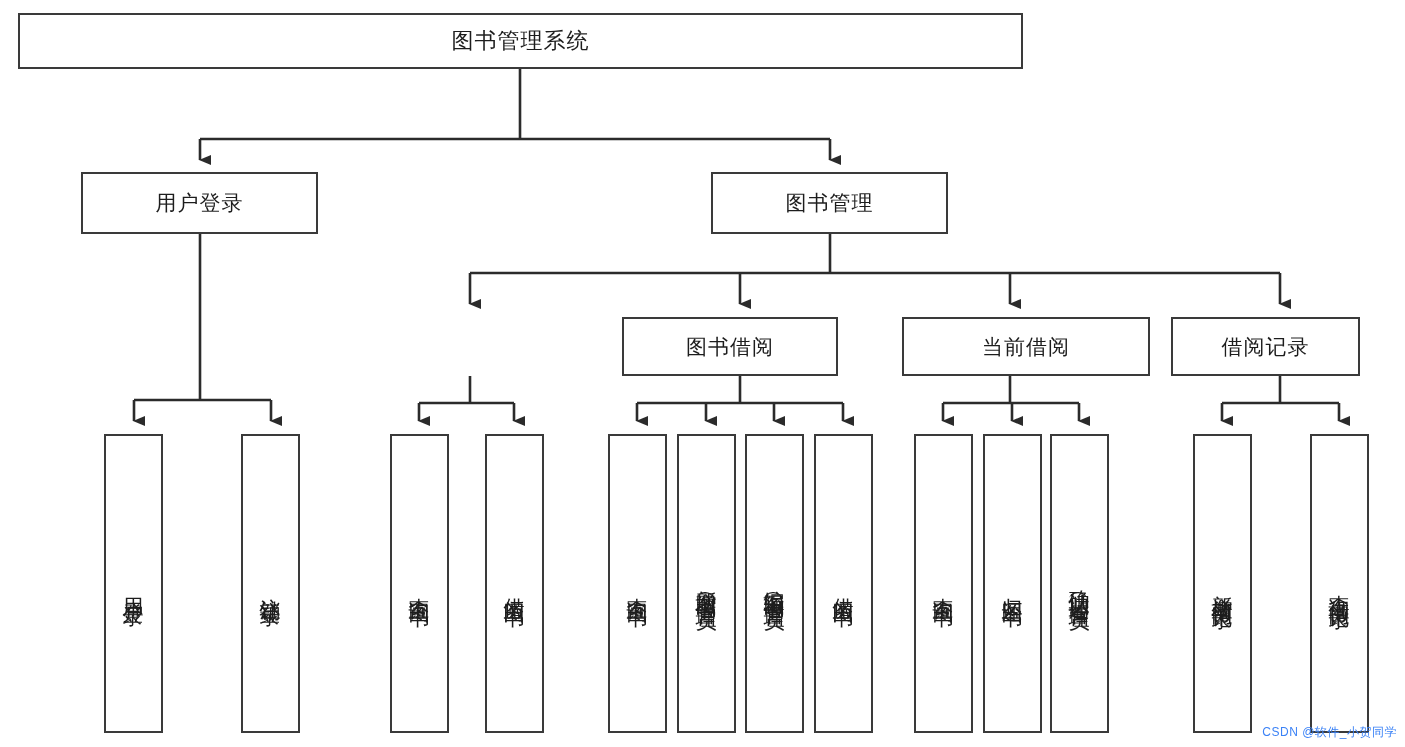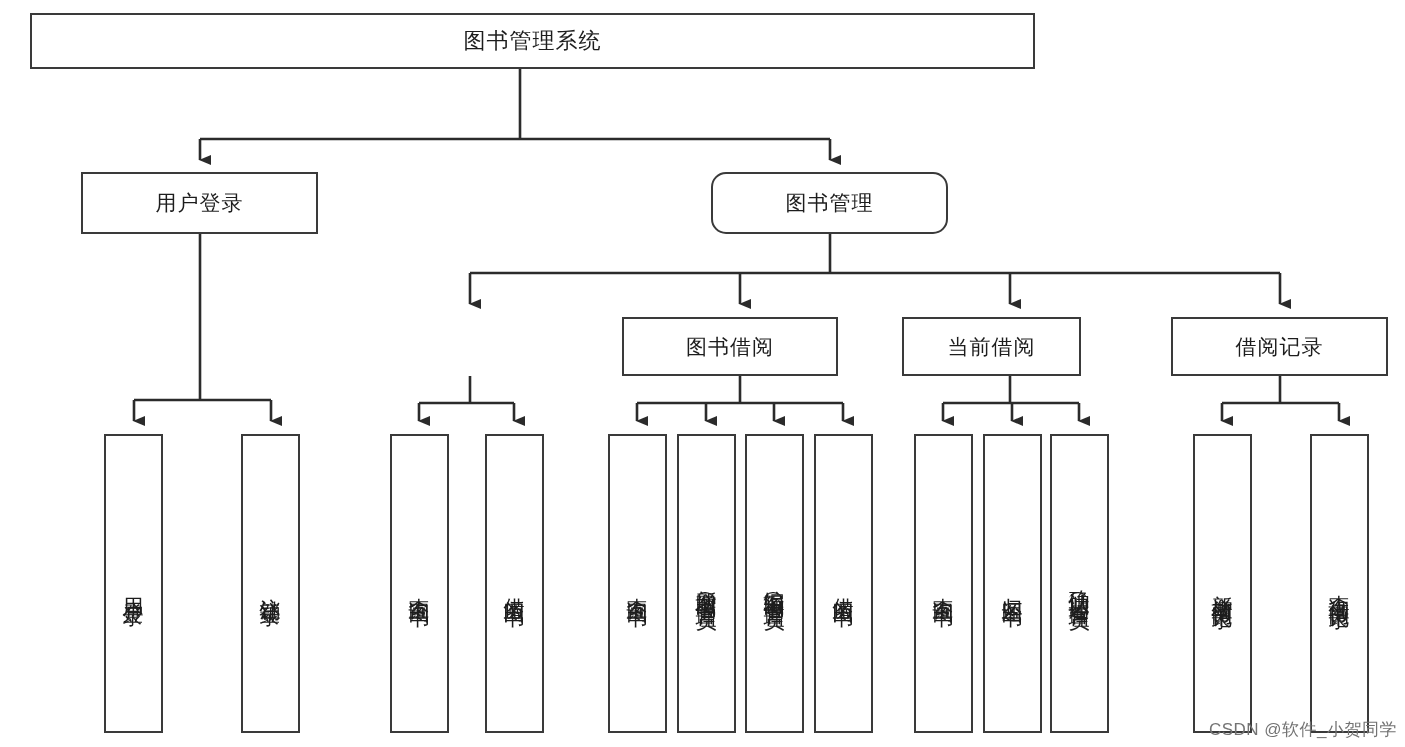--- a/index.html
+++ b/index.html
@@ -7,23 +7,23 @@
        font-family:"Liberation Sans","DejaVu Sans",sans-serif;}
   #stage{position:relative;width:1405px;height:747px;background:#fff;}
   svg#wires{position:absolute;left:0;top:0;width:1405px;height:747px;}
   .node{position:absolute;box-sizing:border-box;background:#ffffff;
         border:2.5px solid #3a3a3a;display:flex;align-items:center;
         justify-content:center;color:#1d1d1d;}
   .node.h{font-size:21px;letter-spacing:1px;}
   .node.v{writing-mode:vertical-rl;text-orientation:upright;
           font-size:21px;letter-spacing:3px;line-height:1;padding-top:6px;
           justify-content:center;align-items:center;white-space:nowrap;}
-  .node.root{font-size:22px;margin-left:12px;}
-  .watermark{position:absolute;right:8px;bottom:6px;font-size:17px;
-             color:#737373;letter-spacing:0.5px;white-space:nowrap;}
+  .node.root{font-size:22px;}
+  .watermark{position:absolute;right:8px;bottom:6px;font-size:12px;
+             color:#3b82f6;letter-spacing:0.5px;white-space:nowrap;}
 </style>
 </head>
 <body>
 
 <div id="stage">
 
   <svg id="wires" viewBox="0 0 1405 747" xmlns="http://www.w3.org/2000/svg">
     <defs>
       <marker id="ah" markerWidth="10" markerHeight="12" refX="5" refY="11" orient="auto" markerUnits="userSpaceOnUse">
         <path d="M0,0 L10,0 L5,12 Z" fill="#2b2b2b"></path>
@@ -69,25 +69,25 @@
       <path d="M1280,376 L1280,403"></path>
       <path d="M1222,403 L1339,403"></path>
       <path d="M1222,403 L1222,421" marker-end="url(#ah)"></path>
       <path d="M1339,403 L1339,421" marker-end="url(#ah)"></path>
     </g>
   </svg>
 
   <div class="node h root" style="left:18px;top:13px;width:1005px;height:56px;">图书管理系统</div>
 
   <div class="node h" style="left:81px;top:172px;width:237px;height:62px;">用户登录</div>
-  <div class="node h" style="left:711px;top:172px;width:237px;height:62px;border-radius:15px;">图书管理</div>
+  <div class="node h" style="left:711px;top:172px;width:237px;height:62px;">图书管理</div>
 
   <div class="node h" style="left:622px;top:317px;width:216px;height:59px;">图书借阅</div>
-  <div class="node h" style="left:902px;top:317px;width:179px;height:59px;">当前借阅</div>
-  <div class="node h" style="left:1171px;top:317px;width:217px;height:59px;">借阅记录</div>
+  <div class="node h" style="left:902px;top:317px;width:248px;height:59px;">当前借阅</div>
+  <div class="node h" style="left:1171px;top:317px;width:189px;height:59px;">借阅记录</div>
 
   <div class="node v" style="left:104px;top:434px;width:59px;height:299px;">用户登录</div>
   <div class="node v" style="left:241px;top:434px;width:59px;height:299px;">注销登录</div>
 
   <div class="node v" style="left:390px;top:434px;width:59px;height:299px;">查询图书</div>
   <div class="node v" style="left:485px;top:434px;width:59px;height:299px;">借阅图书</div>
 
   <div class="node v" style="left:608px;top:434px;width:59px;height:299px;">查询图书</div>
   <div class="node v" style="left:677px;top:434px;width:59px;height:299px;">新增图书（管理员）</div>
   <div class="node v" style="left:745px;top:434px;width:59px;height:299px;">编辑图书（管理员）</div>

